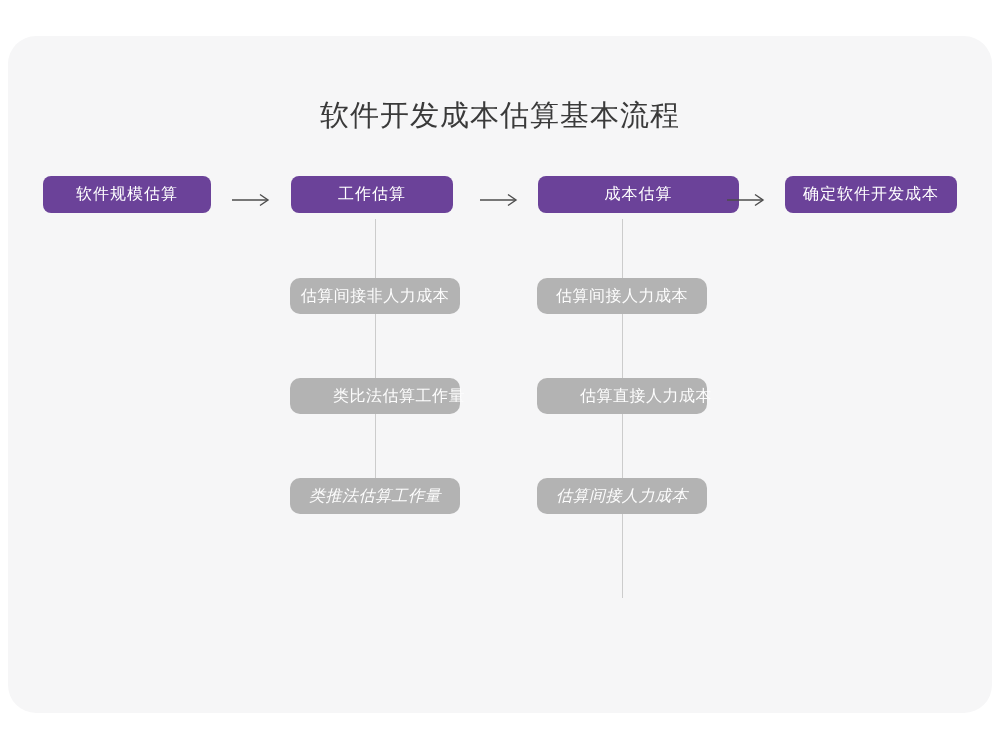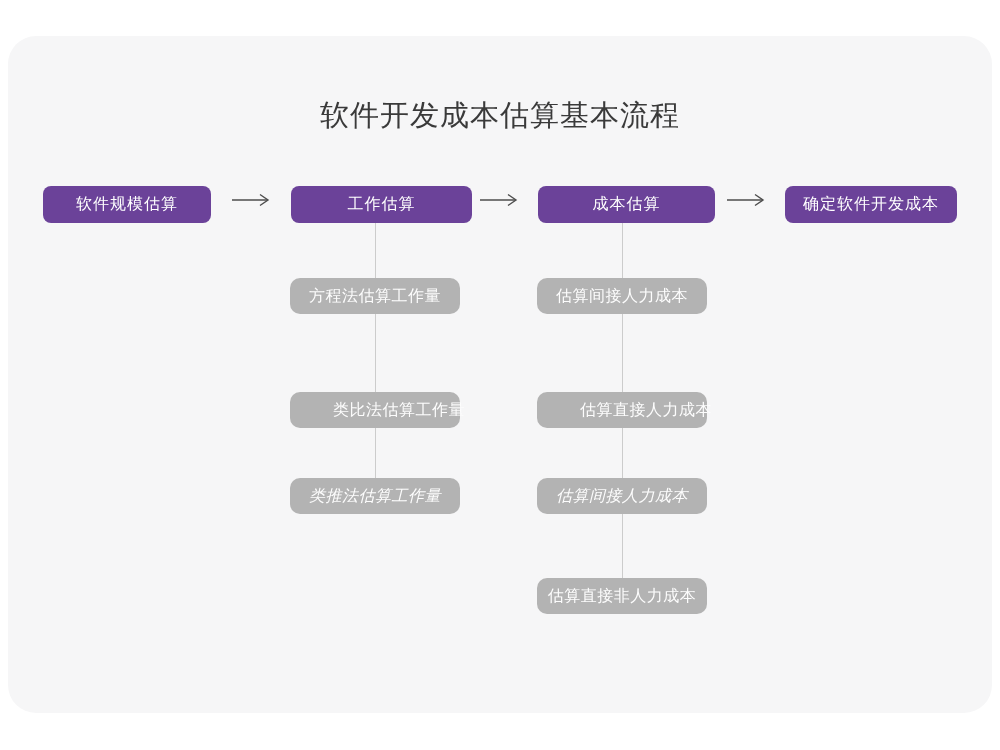--- a/index.html
+++ b/index.html
@@ -27,34 +27,34 @@
     width: 100%;
     text-align: center;
     font-size: 29px;
     font-weight: 500;
     letter-spacing: 1px;
     color: #3a3a3a;
   }
 
   .main-box {
     position: absolute;
-    top: 186px;
+    top: 176px;
     height: 37px;
     background: #6b4299;
     border-radius: 8px;
     display: flex;
     align-items: center;
     justify-content: center;
     color: #ffffff;
     font-size: 16px;
     letter-spacing: 1px;
   }
   .main-box.b1 { left: 43px;  width: 168px; }
-  .main-box.b2 { left: 291px; width: 181px; }
-  .main-box.b3 { left: 538px; width: 177px; }
+  .main-box.b2 { left: 291px; width: 162px; }
+  .main-box.b3 { left: 538px; width: 201px; }
   .main-box.b4 { left: 785px; width: 172px; }
 
   .h-arrow {
     position: absolute;
     top: 192px;
     width: 40px; height: 16px;
   }
   .h-arrow.a1 { left: 231px; }
   .h-arrow.a2 { left: 479px; }
   .h-arrow.a3 { left: 726px; }
@@ -77,21 +77,21 @@
     align-items: center;
     justify-content: center;
     color: #fdfdfd;
     font-size: 16px;
     letter-spacing: 0.5px;
     white-space: nowrap;
   }
   .sub-box.col1 { left: 290px; }
   .sub-box.col2 { left: 537px; }
   .sub-box.row1 { top: 278px; }
-  .sub-box.row2 { top: 392px; padding-left: 48px; }
+  .sub-box.row2 { top: 378px; padding-left: 48px; }
   .sub-box.row3 { top: 478px; font-style: italic; }
   .sub-box.row4 { top: 578px; }
 </style>
 </head>
 <body>
 
 <div class="canvas">
   <div class="card"></div>
 
   <div class="diagram-title">软件开发成本估算基本流程</div>
@@ -130,34 +130,31 @@
       <line x1="1" y1="8" x2="36" y2="8" stroke="#4d4d4d" stroke-width="1.4"></line>
       <polyline points="29,2.5 37,8 29,13.5" fill="none" stroke="#4d4d4d" stroke-width="1.4"></polyline>
     </svg>
   </div>
 
   <div class="main-box b4">
     <span>确定软件开发成本</span>
   </div>
 
   <div class="sub-box col1 row1">
-    <span>方程法估算工作量</span>
+    <span>估算间接非人力成本</span>
   </div>
   <div class="sub-box col1 row2">
     <span>类比法估算工作量</span>
   </div>
   <div class="sub-box col1 row3">
     <span>类推法估算工作量</span>
   </div>
 
   <div class="sub-box col2 row1">
     <span>估算间接人力成本</span>
   </div>
   <div class="sub-box col2 row3">
     <span>估算间接人力成本</span>
   </div>
   <div class="sub-box col2 row2">
     <span>估算直接人力成本</span>
   </div>
-  <div class="sub-box col2 row4">
-    <span>估算直接非人力成本</span>
-  </div>
 </div>
 
 </body></html>

